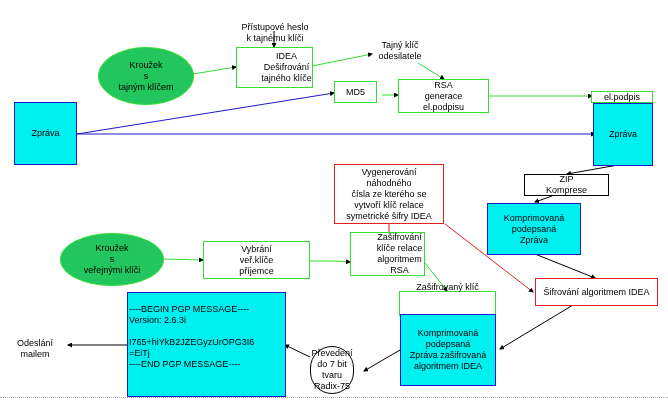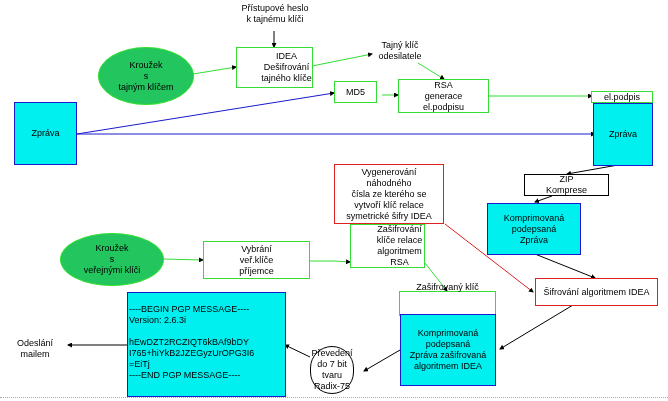--- a/index.html
+++ b/index.html
@@ -52,21 +52,21 @@
   <line x1="310" y1="357" x2="285" y2="345" stroke="#000" marker-end="url(#ah)"></line>
   <line x1="127" y1="345" x2="68" y2="345" stroke="#000" marker-end="url(#ah)"></line>
 </svg>
 
 <div class="node oval" style="left:98px;top:47px;width:96px;height:58px;">
   <span>Kroužek</span>
   <span>s</span>
   <span>tajným klíčem</span>
 </div>
 
-<div class="lbl" style="left:230px;top:3px;width:90px;">
+<div class="lbl" style="left:230px;top:22px;width:90px;">
   <div>Přístupové heslo</div>
   <div>k tajnému klíči</div>
 </div>
 
 <div class="node g" style="left:236px;top:47px;width:77px;height:41px;padding-left:24px;">
   <span>IDEA</span>
   <span>Dešifrování</span>
   <span>tajného klíče</span>
 </div>
 
@@ -121,21 +121,21 @@
   <span>s</span>
   <span>veřejnými klíči</span>
 </div>
 
 <div class="node g" style="left:203px;top:241px;width:107px;height:38px;">
   <span>Vybrání</span>
   <span>veř.klíče</span>
   <span>příjemce</span>
 </div>
 
-<div class="node g" style="left:350px;top:224px;width:75px;height:44px;padding-left:24px;">
+<div class="node g" style="left:350px;top:232px;width:75px;height:44px;padding-left:24px;">
   <span>Zašifrování</span>
   <span>klíče relace</span>
   <span>algoritmem</span>
   <span>RSA</span>
 </div>
 
 <div class="node r" style="left:535px;top:278px;width:123px;height:28px;">
   <span>Šifrování algoritmem IDEA</span>
 </div>
 
@@ -155,21 +155,20 @@
   <span>Převedení</span>
   <span>do 7 bit</span>
   <span>tvaru</span>
   <span>Radix-75</span>
 </div>
 
 <div class="node c pgp" style="left:127px;top:292px;width:159px;height:105px;">
   <span>----BEGIN PGP MESSAGE----</span>
   <span>Version: 2.6.3i</span>
   <span>&nbsp;</span>
-  <span>hEwDZT2RCZIQT6kBAf9bDY</span>
   <span>I765+hiYkB2JZEGyzUrOPG3I6</span>
   <span>=EiTj</span>
   <span>----END PGP MESSAGE----</span>
 </div>
 
 <div class="lbl" style="left:10px;top:338px;width:50px;">
   <div>Odeslání</div>
   <div>mailem</div>
 </div>
 

